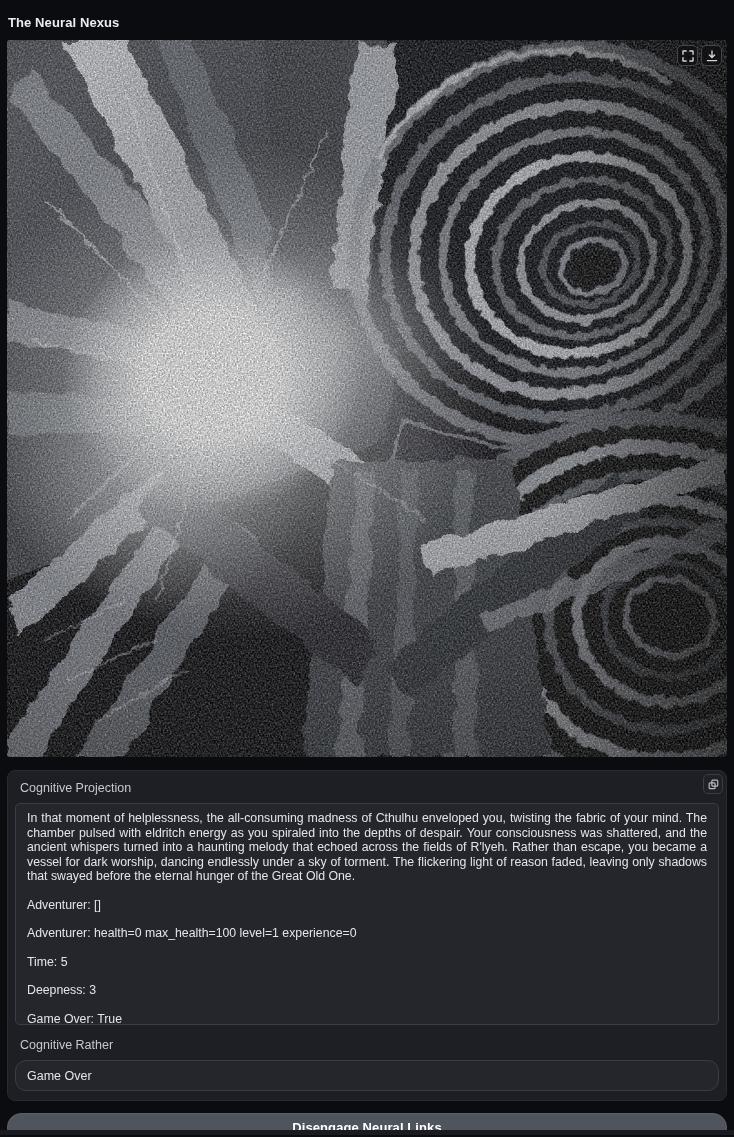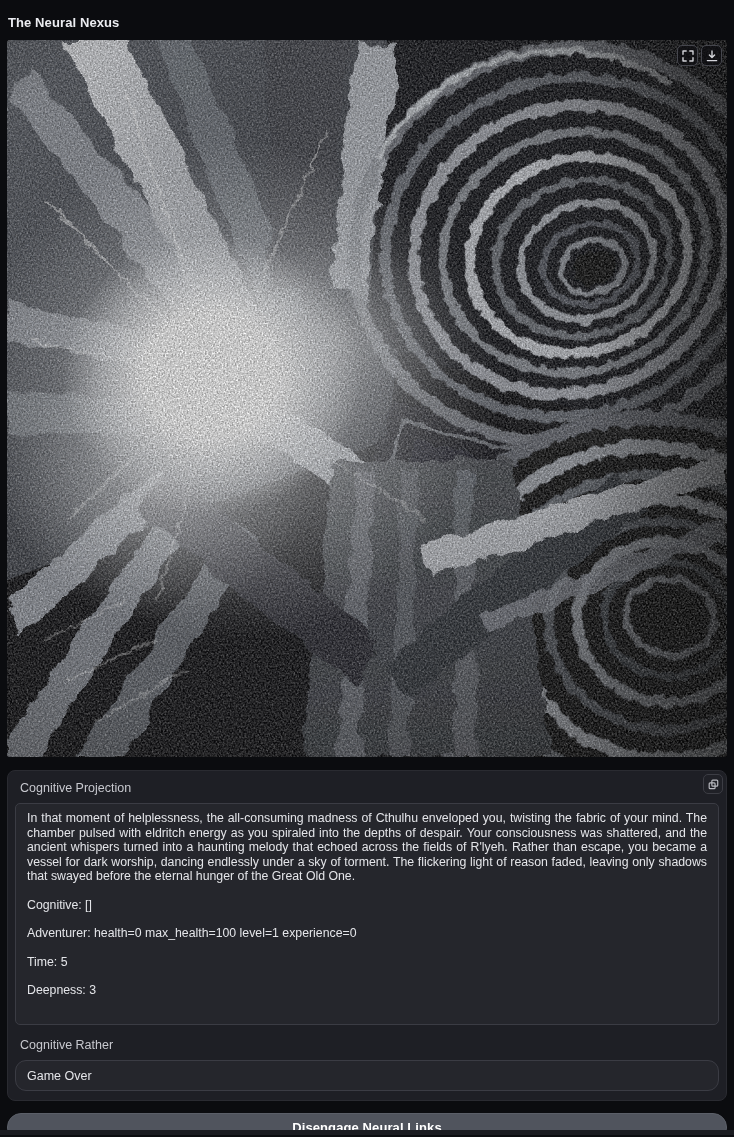--- a/index.html
+++ b/index.html
@@ -193,24 +193,25 @@
     <button class="copy-btn">
       <svg viewBox="0 0 12 12" fill="none" stroke="currentColor" stroke-width="1.3" stroke-linejoin="round">
         <rect x="4.2" y="1.3" width="6.4" height="6.4" rx="1"></rect>
         <rect x="1.3" y="4.2" width="6.4" height="6.4" rx="1"></rect>
       </svg>
     </button>
 
     <label class="field-label">Cognitive Projection</label>
     <div class="story">
         <p>In that moment of helplessness, the all-consuming madness of Cthulhu enveloped you, twisting the fabric of your mind. The chamber pulsed with eldritch energy as you spiraled into the depths of despair. Your consciousness was shattered, and the ancient whispers turned into a haunting melody that echoed across the fields of R'lyeh. Rather than escape, you became a vessel for dark worship, dancing endlessly under a sky of torment. The flickering light of reason faded, leaving only shadows that swayed before the eternal hunger of the Great Old One.</p>
-        <p>Cognitive: []</p>
+        <p>Adventurer: []</p>
         <p>Adventurer: health=0 max_health=100 level=1 experience=0</p>
         <p>Time: 5</p>
         <p>Deepness: 3</p>
+        <p>Game Over: True</p>
       </div>
 
     <label class="field-label imprint-label">Cognitive Rather</label>
     <input class="imprint-input" type="text" readonly="" value="Game Over" style="">
   </div>
 
   <button class="action-btn">Disengage Neural Links</button>
 
   <div class="footer-strip"></div>
 </div>

